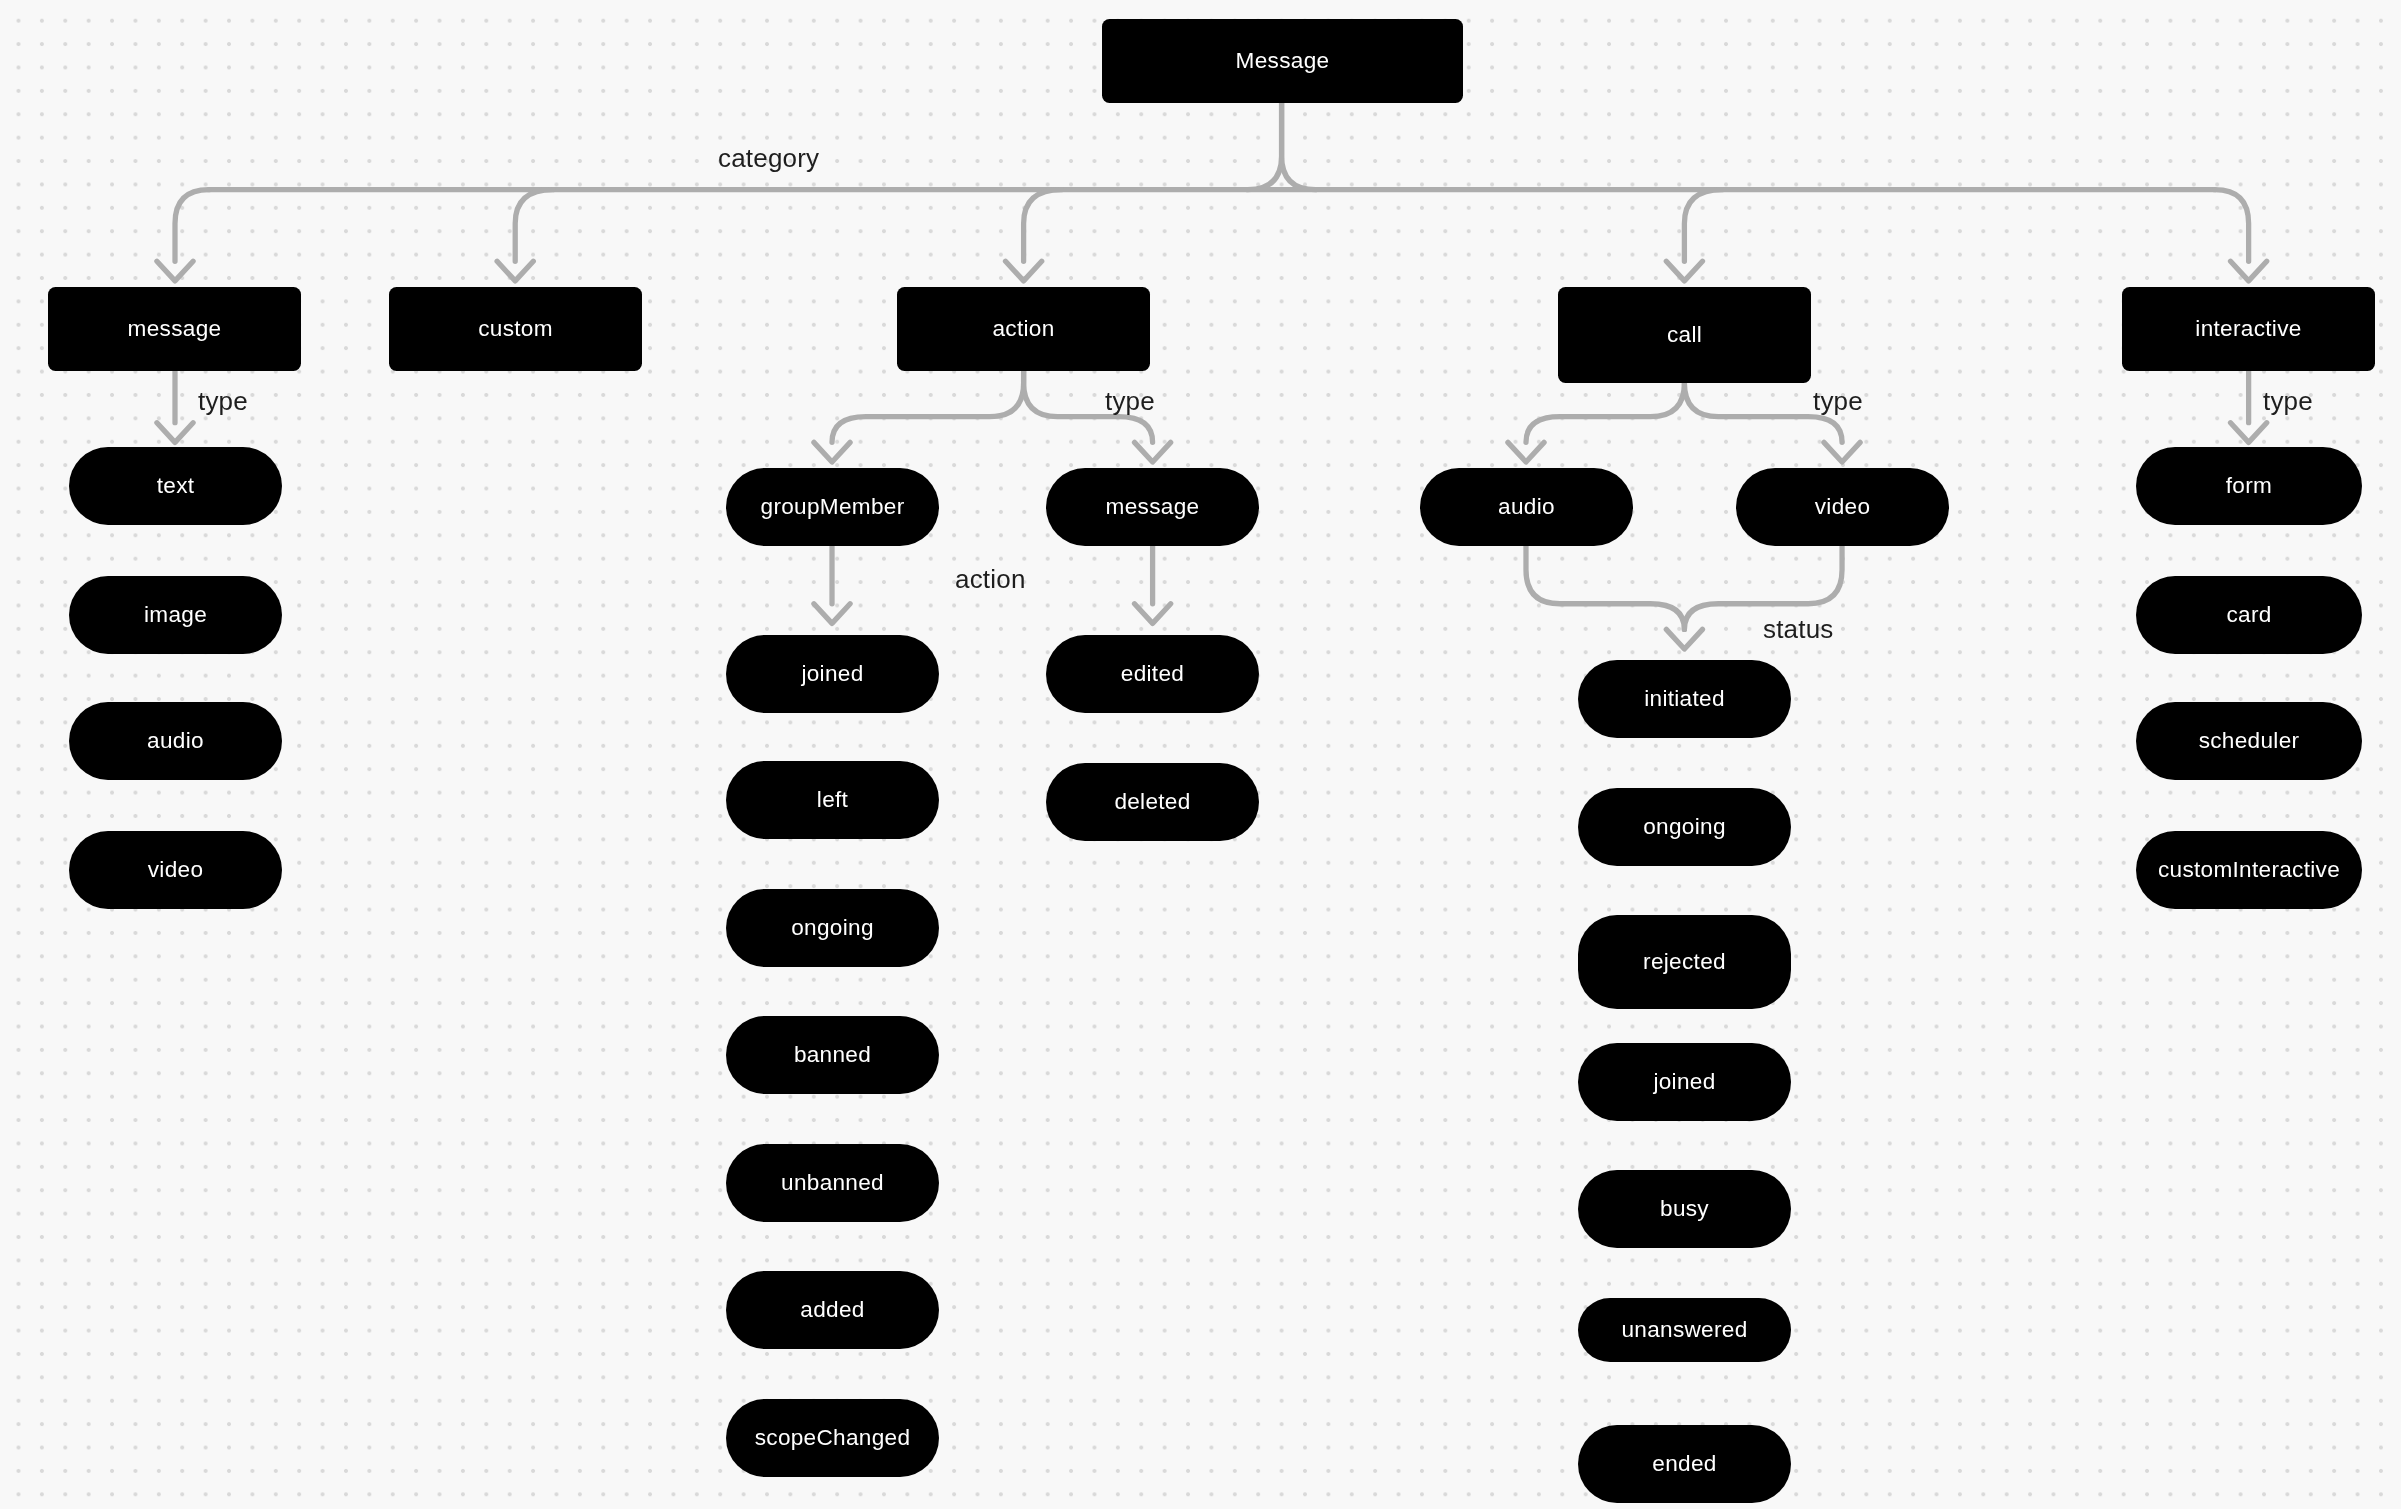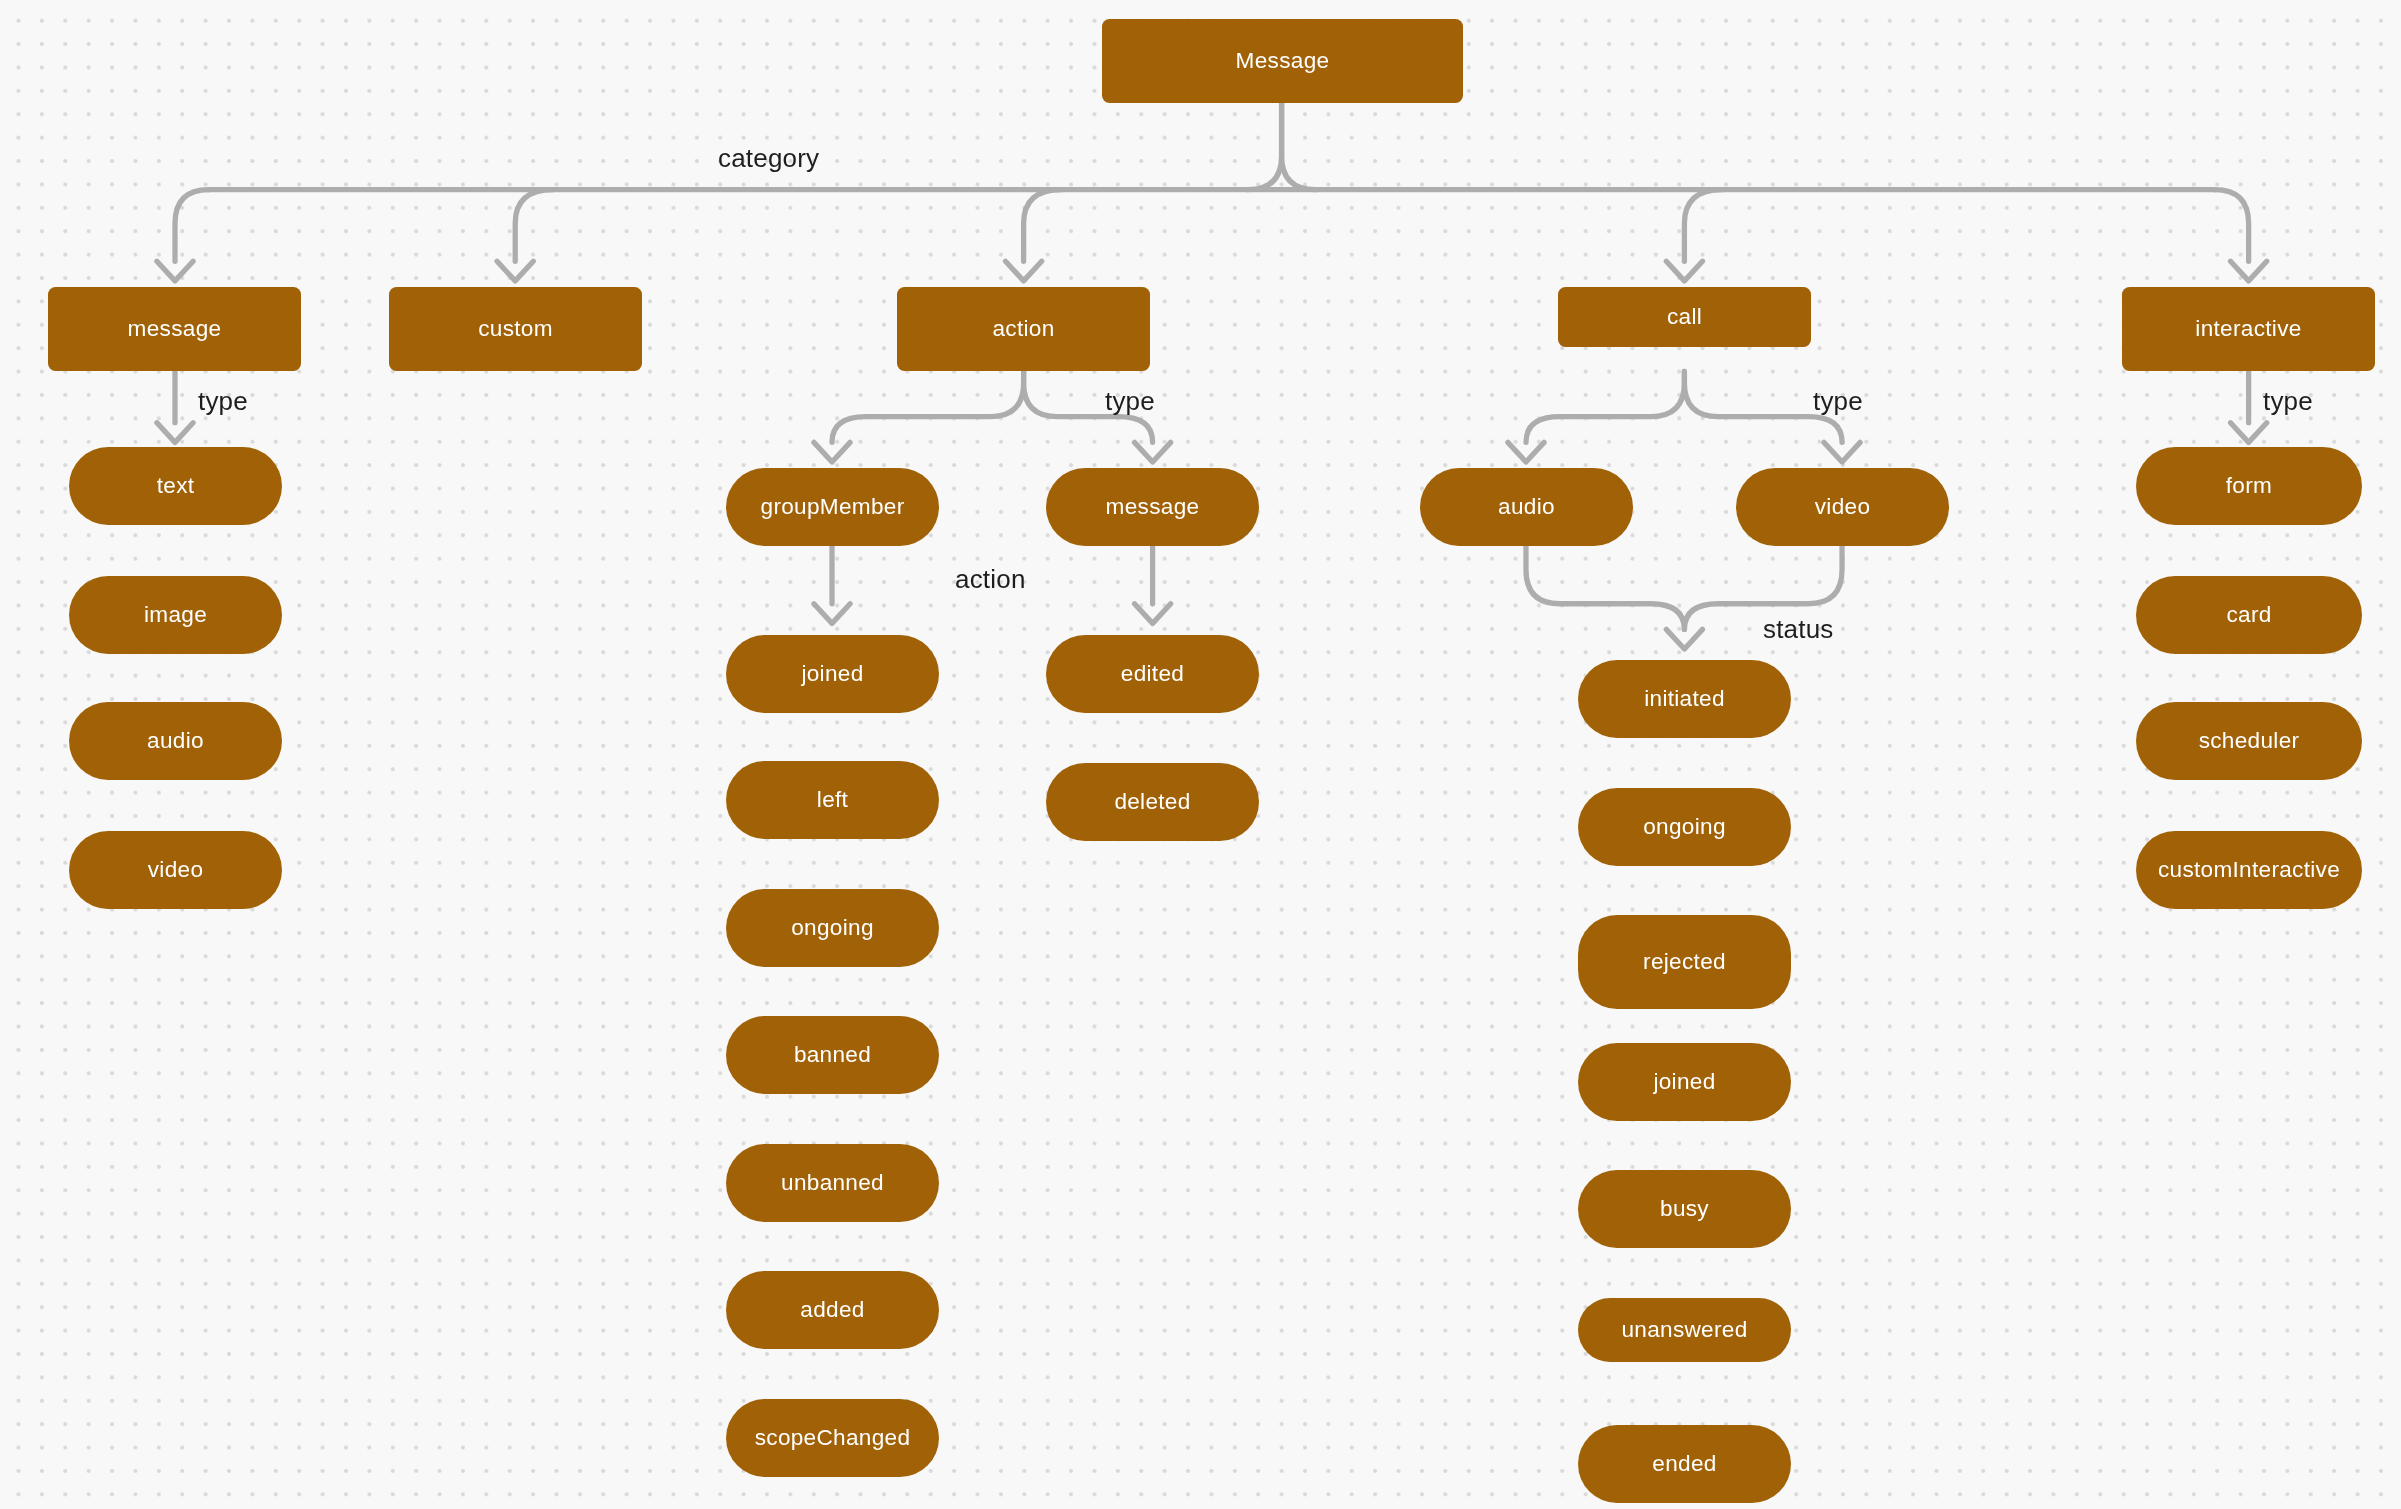--- a/index.html
+++ b/index.html
@@ -26,21 +26,21 @@
     left: 0; top: 0;
     width: 2401px;
     height: 1510px;
     pointer-events: none;
   }
   .node {
     position: absolute;
     display: flex;
     align-items: center;
     justify-content: center;
-    background: #a16207;
+    background: #000000;
     color: #FFFFFF;
     font-size: 22.6px;
     font-weight: 500;
     letter-spacing: 0.3px;
     white-space: nowrap;
     box-sizing: border-box;
     cursor: default;
   }
   .rect { border-radius: 7.5px; }
   .pill { border-radius: 39px; }
@@ -117,21 +117,21 @@
   <div class="edge-label" style="left:198px;top:386px">type</div>
   <div class="edge-label" style="left:1105px;top:386px">type</div>
   <div class="edge-label" style="left:1813px;top:386px">type</div>
   <div class="edge-label" style="left:2263px;top:386px">type</div>
   <div class="edge-label" style="left:955px;top:564px">action</div>
   <div class="edge-label" style="left:1763px;top:614px">status</div>
 
   <div class="node rect" style="left:48px;top:287px;width:253px;height:84px">message</div>
   <div class="node rect" style="left:389px;top:287px;width:253px;height:84px">custom</div>
   <div class="node rect" style="left:897px;top:287px;width:253px;height:84px">action</div>
-  <div class="node rect" style="left:1558px;top:287px;width:253px;height:60px">call</div>
+  <div class="node rect" style="left:1558px;top:287px;width:253px;height:96px">call</div>
   <div class="node rect" style="left:2122px;top:287px;width:253px;height:84px">interactive</div>
 
   <div class="node pill" style="left:69px;top:447px;width:213px;height:78px">text</div>
   <div class="node pill" style="left:69px;top:576px;width:213px;height:78px">image</div>
   <div class="node pill" style="left:69px;top:702px;width:213px;height:78px">audio</div>
   <div class="node pill" style="left:69px;top:831px;width:213px;height:78px">video</div>
 
   <div class="node pill" style="left:726px;top:468px;width:213px;height:78px">groupMember</div>
   <div class="node pill" style="left:1046px;top:468px;width:213px;height:78px">message</div>
 

